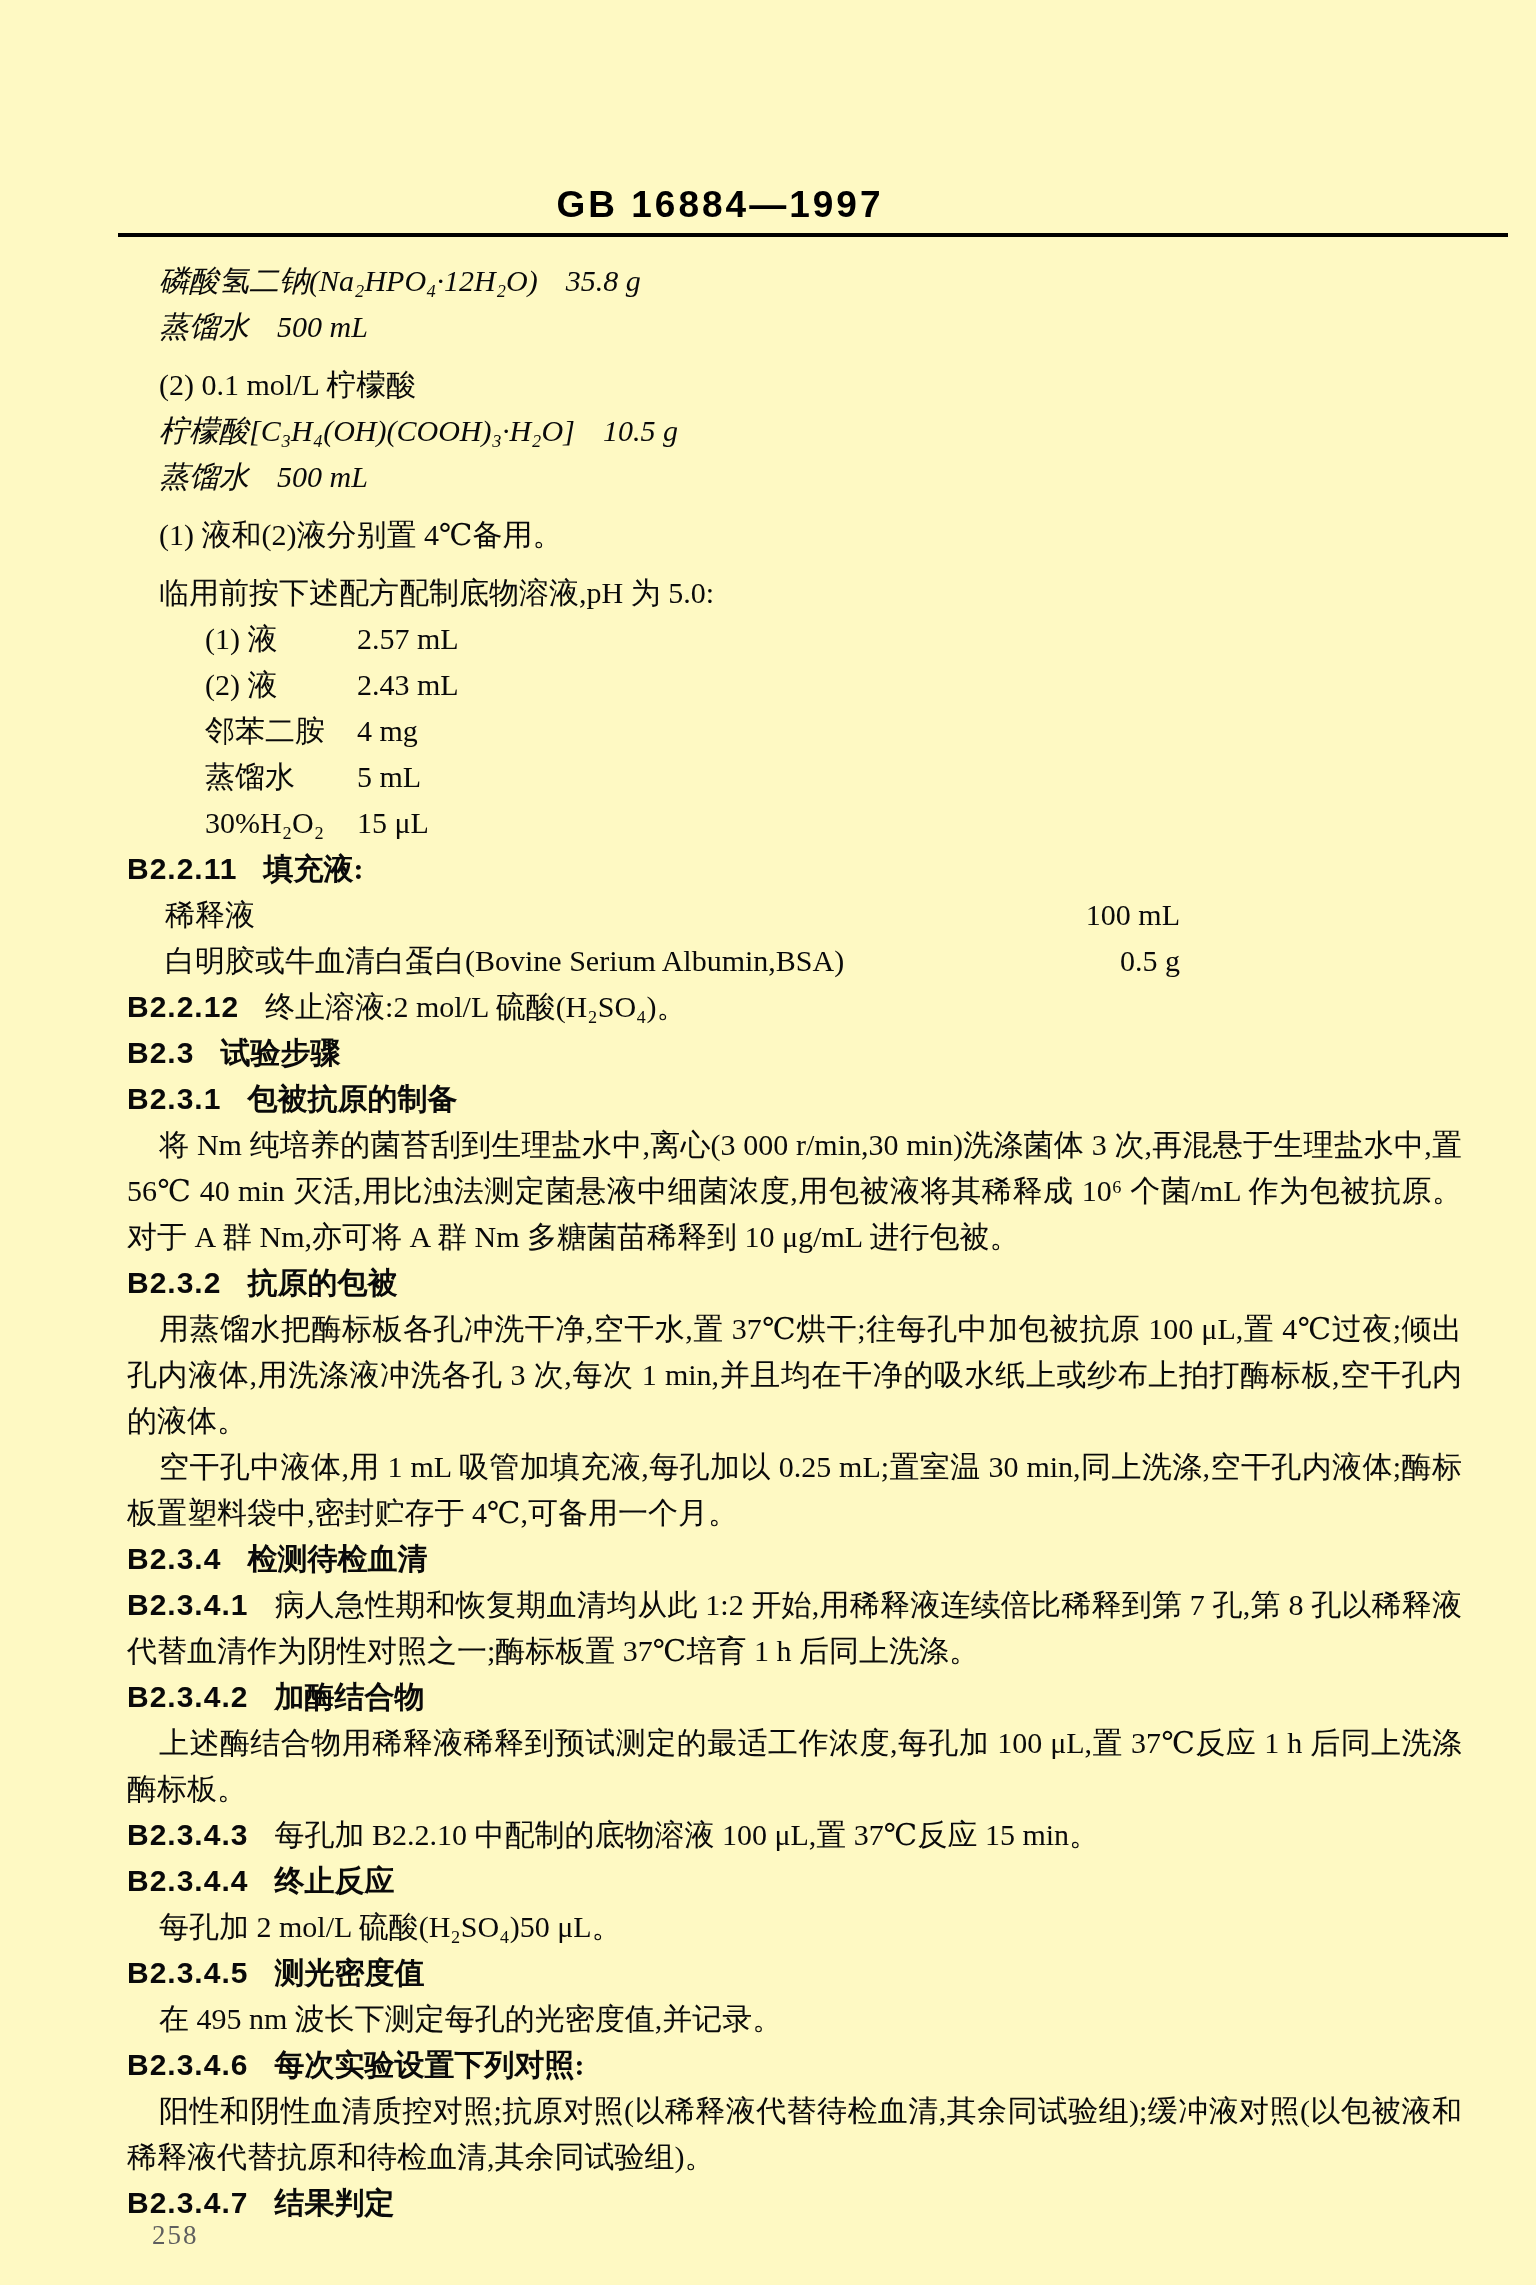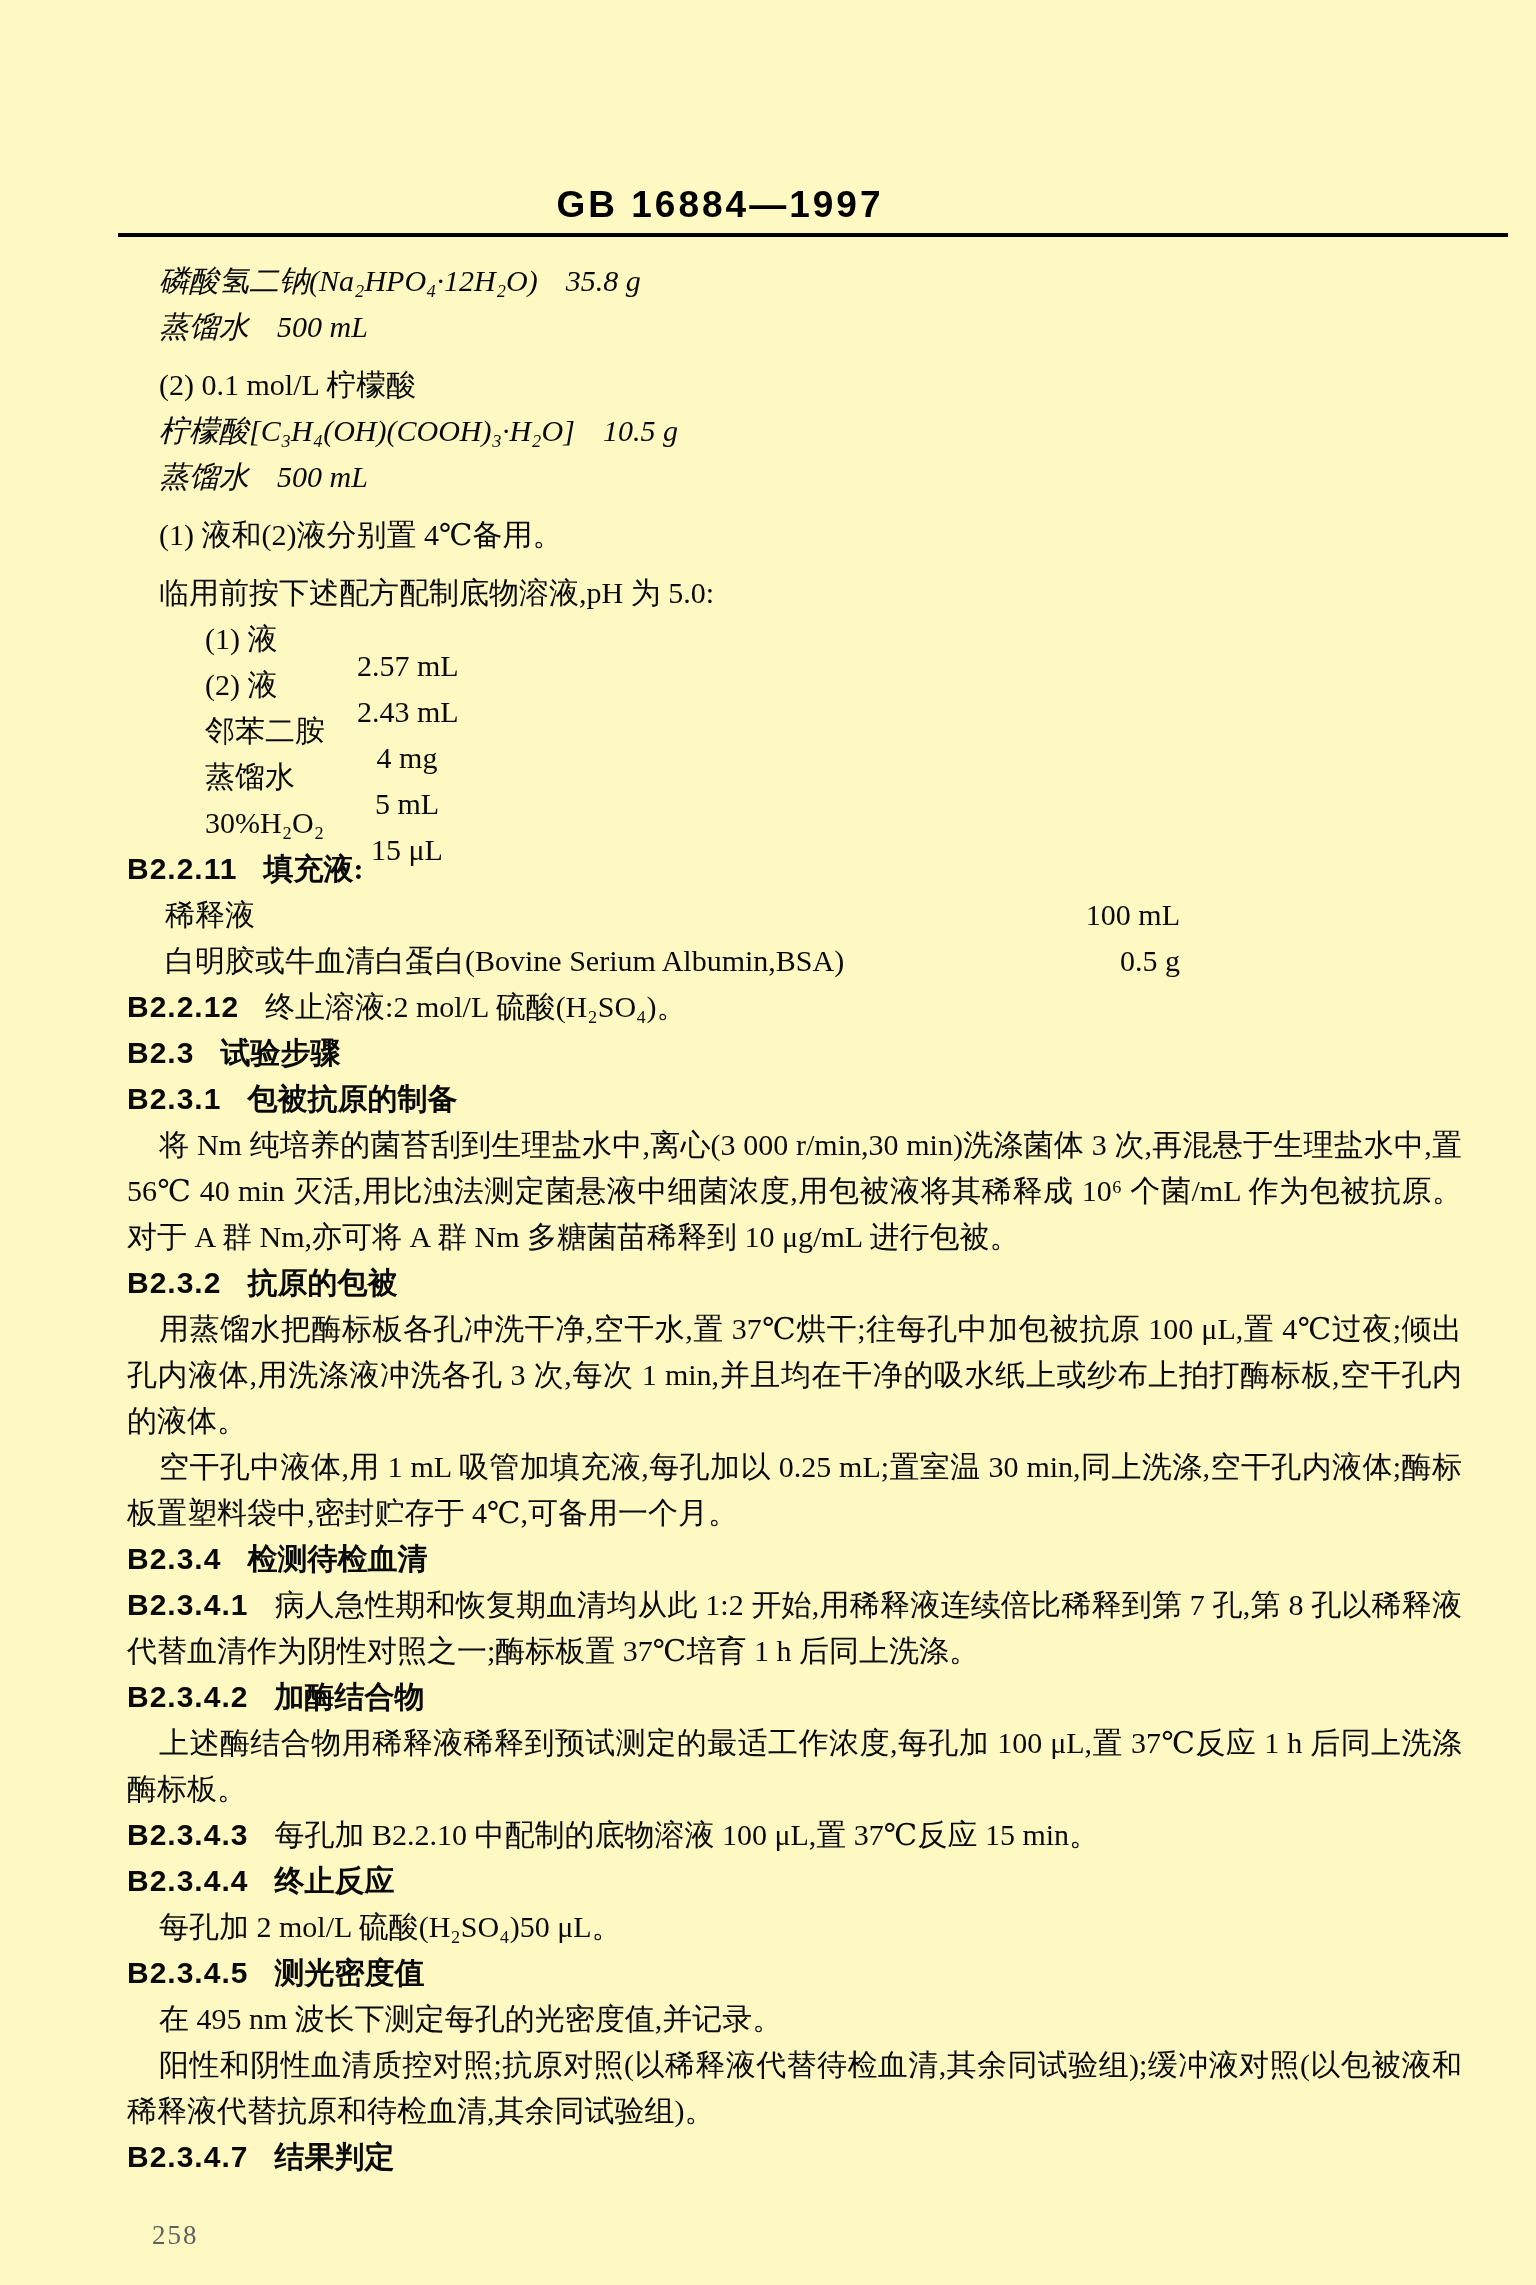--- a/index.html
+++ b/index.html
@@ -18,21 +18,21 @@
   .rule { position:absolute; top:233px; left:118px; width:1390px; height:4px; background:#000; }
   .content {
     position:absolute; top:258px; left:127px; width:1335px;
     font-size:30px; line-height:46px;
   }
   .line { white-space:nowrap;margin-top:12px; }
   .indent1 { padding-left:32px; }
   .kv { display:flex; padding-left:32px;font-style:italic; }
   .kv .v { margin-left:28px; white-space:nowrap; }
   .sub-row { position:relative; padding-left:78px; }
-  .sub-row .v { position:absolute; left:230px; top:0; width:100px; text-align:center; white-space:nowrap;margin-top:27px; }
+  .sub-row .v { position:absolute; left:230px; top:0; width:100px; text-align:left; white-space:nowrap; }
   .fill-row { position:relative; padding-left:38px; }
   .fill-row .v { position:absolute; left:873px; top:0; width:180px; text-align:right; white-space:nowrap; }
   .num {
     font-family:"Liberation Sans","DejaVu Sans",sans-serif;
     font-weight:700; letter-spacing:1px; margin-right:26px;margin-top:46px;
   }
   .sec .title { font-weight:700; }
   .para { text-align:justify; text-indent:32px; }
   .para-num { text-align:justify; }
   .footer-page {
@@ -149,20 +149,23 @@
     <div class="sec">
       <span class="num">B2.3.4.4</span><span class="title">终止反应</span>
     </div>
     <div class="para">每孔加 2 mol/L 硫酸(H₂SO₄)50 μL。</div>
 
     <div class="sec">
       <span class="num">B2.3.4.5</span><span class="title">测光密度值</span>
     </div>
     <div class="para">在 495 nm 波长下测定每孔的光密度值,并记录。</div>
 
+    <div class="sec">
+      <span class="num">B2.3.4.6</span><span class="title">每次实验设置下列对照:</span>
+    </div>
     <div class="para">阳性和阴性血清质控对照;抗原对照(以稀释液代替待检血清,其余同试验组);缓冲液对照(以包被液和稀释液代替抗原和待检血清,其余同试验组)。</div>
 
     <div class="sec">
       <span class="num">B2.3.4.7</span><span class="title">结果判定</span>
     </div>
 
   </div>
 
   <div class="footer-page">258</div>
 

